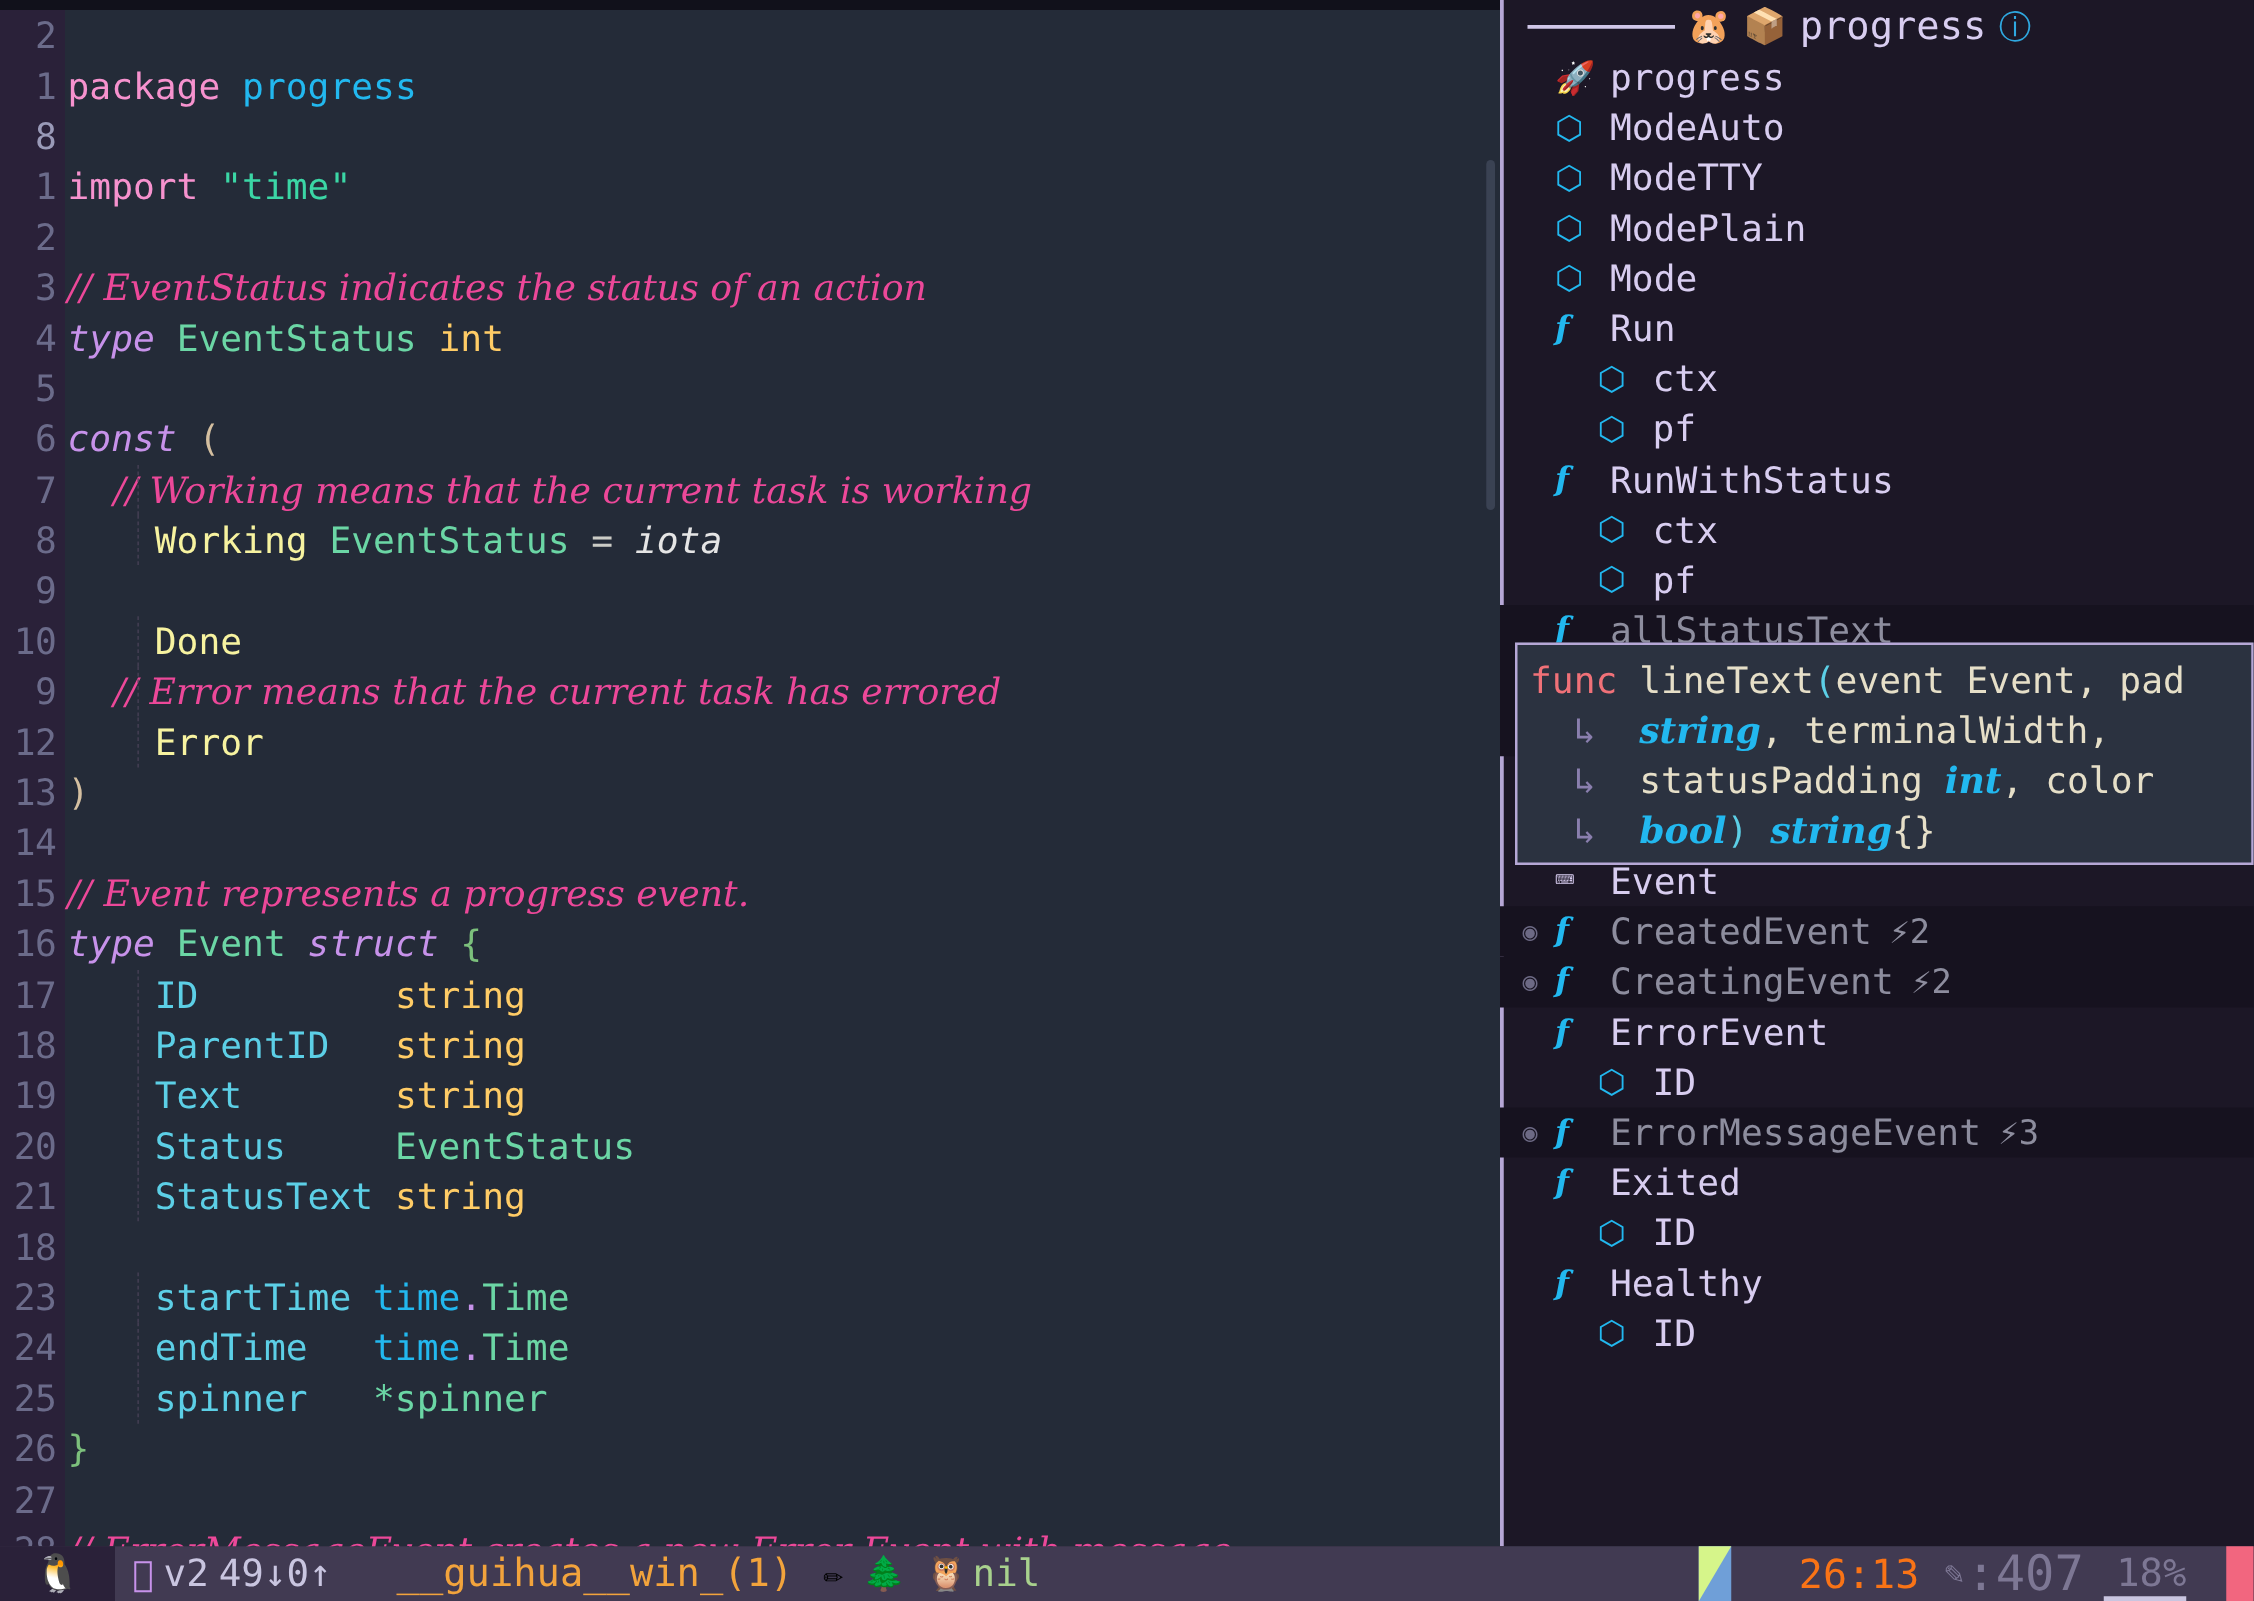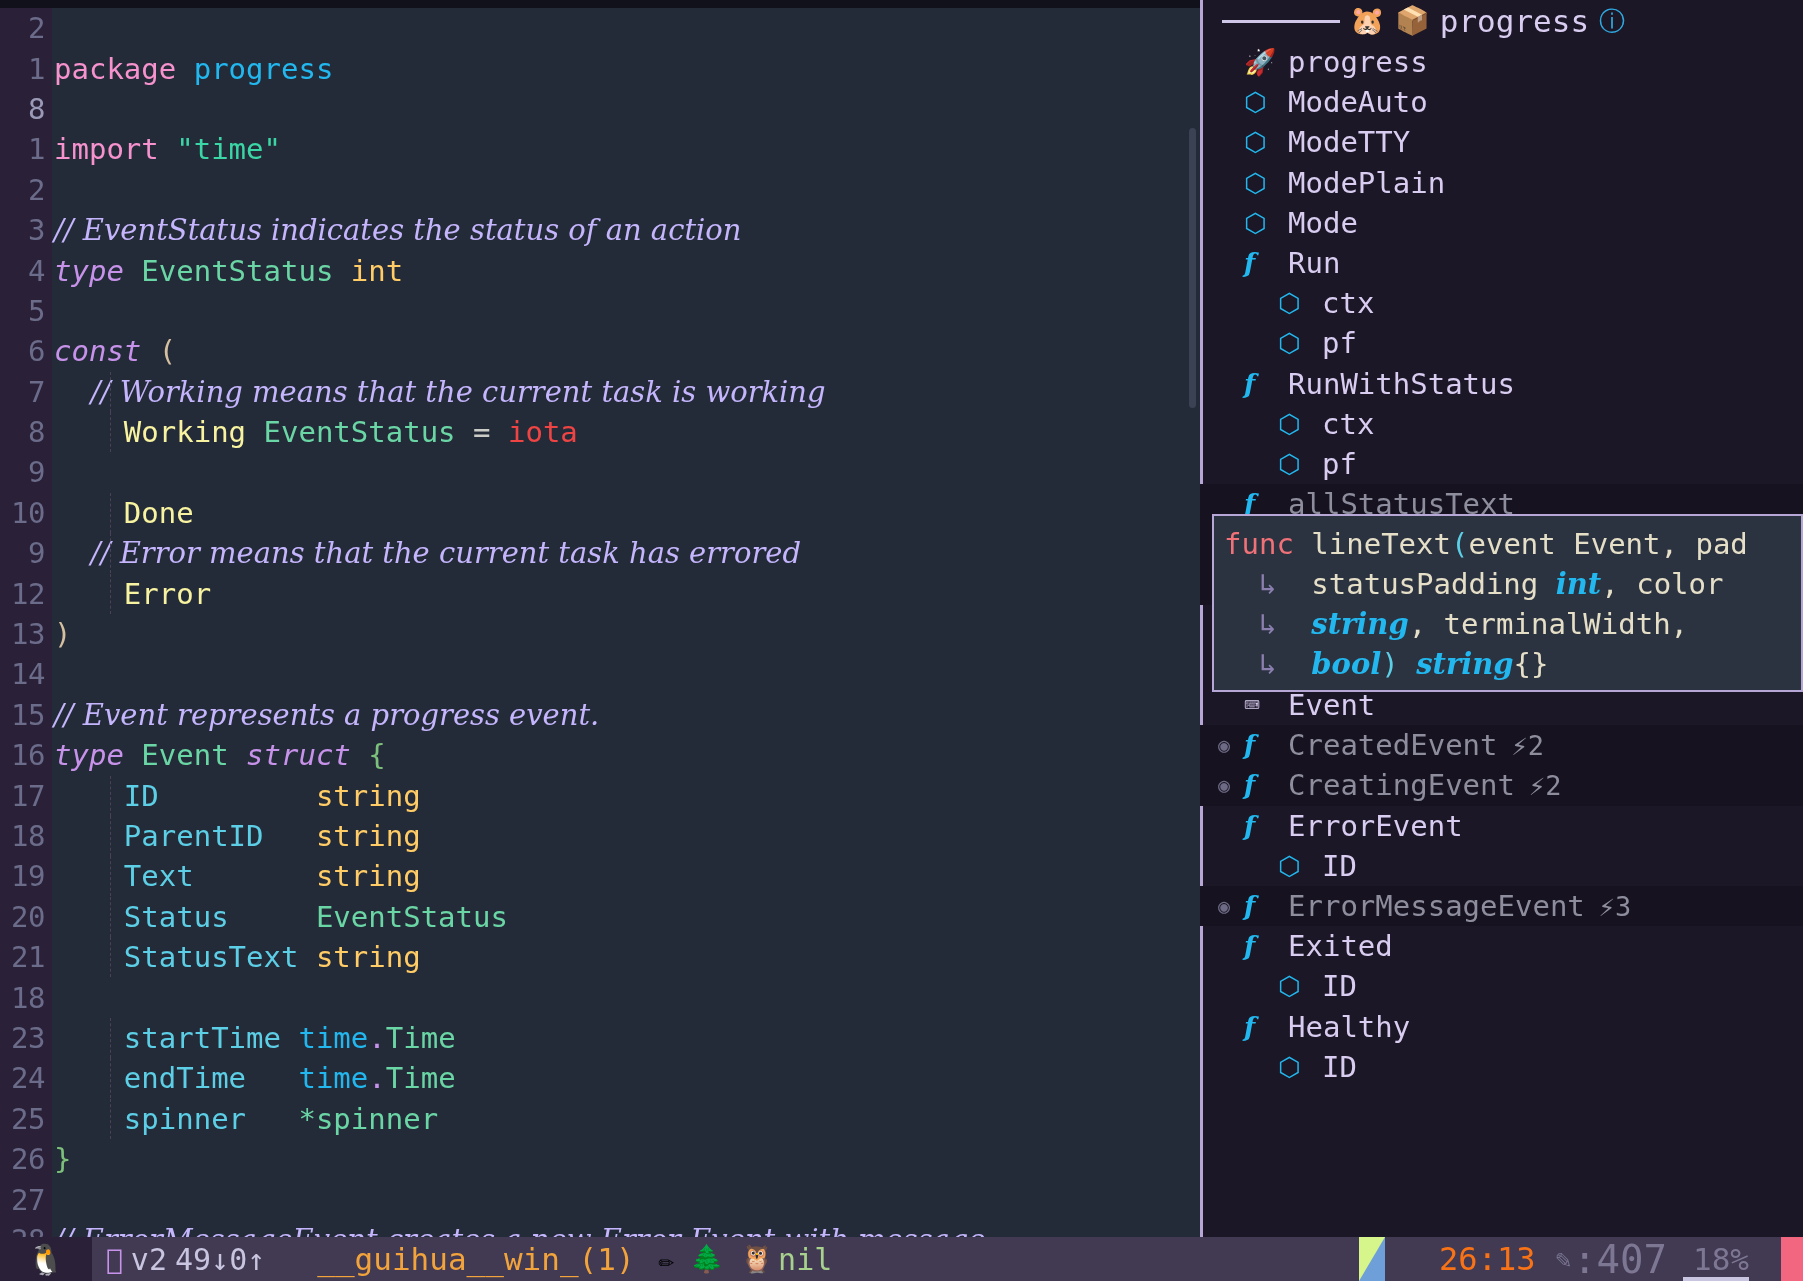--- a/index.html
+++ b/index.html
@@ -38,23 +38,23 @@
   
   .ig { position:absolute; left:58px; top:0; width:0; height:100%;
         border-left:1px dashed #4a4358; }
 
   
   .kw     { color:#f692ce; }
   .kwi    { color:#c792ea; font-style:italic; }
   .ident  { color:#5ccfe6; }
   .typg   { color:#6bd6a5; }
   .str    { color:#3bd6a5; }
-  .cmt    { color:#c4b5fd; font-style:italic; font-family:"DejaVu Serif",serif; }
+  .cmt    { color:#ec4899; font-style:italic; font-family:"DejaVu Serif",serif; }
   .cnst   { color:#f7f3a0; }
-  .iot    { color:#ef4444; }
+  .iot    { color:#e5e5e5; font-style:italic; }
   .punc   { color:#cbccc6; }
   .brc    { color:#d4bfa0; }
   .brcg   { color:#7cc07c; }
   .yel    { color:#ffcc66; }
   .pkg    { color:#22b8ef; }
   .dot    { color:#c792ea; }
 
   
   .ed-scroll { position:absolute; right:4px; top:120px; width:7px; height:280px;
     background:#3a4253; border-radius:4px; }
@@ -408,22 +408,22 @@
         <div class="sym depth2">
           <span class="dotmark"></span>
           <span class="sico cube">⬡</span>
           <span class="slabel">ID</span>
         </div>
       </div>
   </div>
 
   <div class="popup" id="popup">
       <div class="pline"><span class="pfunc">func </span><span class="pname">lineText</span><span class="pparen">(</span><span class="pname">event Event, pad</span></div>
+      <div class="pline"><span class="parrow">  ↳  </span><span class="pital">string</span><span class="pname">, terminalWidth,</span></div>
       <div class="pline"><span class="parrow">  ↳  </span><span class="pname">statusPadding </span><span class="pital">int</span><span class="pname">, color</span></div>
-      <div class="pline"><span class="parrow">  ↳  </span><span class="pital">string</span><span class="pname">, terminalWidth,</span></div>
       <div class="pline"><span class="parrow">  ↳  </span><span class="pital">bool</span><span class="pparen">) </span><span class="pital">string</span><span class="pname">{}</span></div>
       <div class="pline"><span class="pfunc">func </span><span class="pname">numDone</span><span class="pparen">(</span><span class="pname">events</span><span class="pbadge">        000</span></div>
     </div>
 
   <div class="statusline">
     <div class="sl-mode">
       <span>🐧</span>
     </div>
     <div class="sl-git">
       <span class="sl-branchico"></span>

